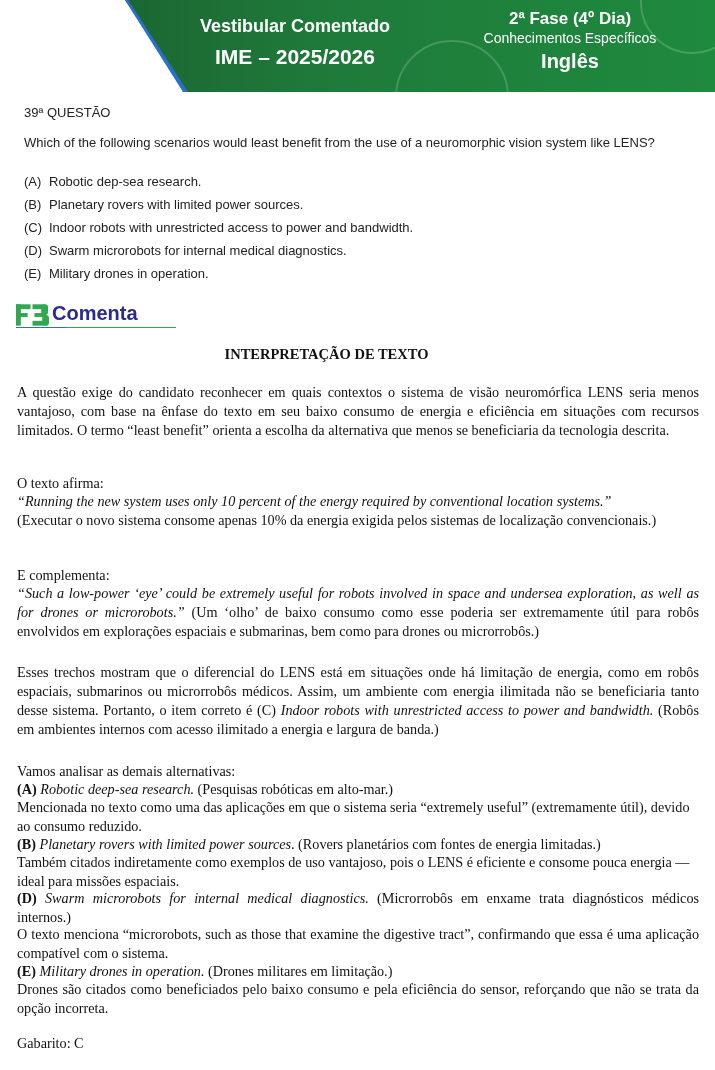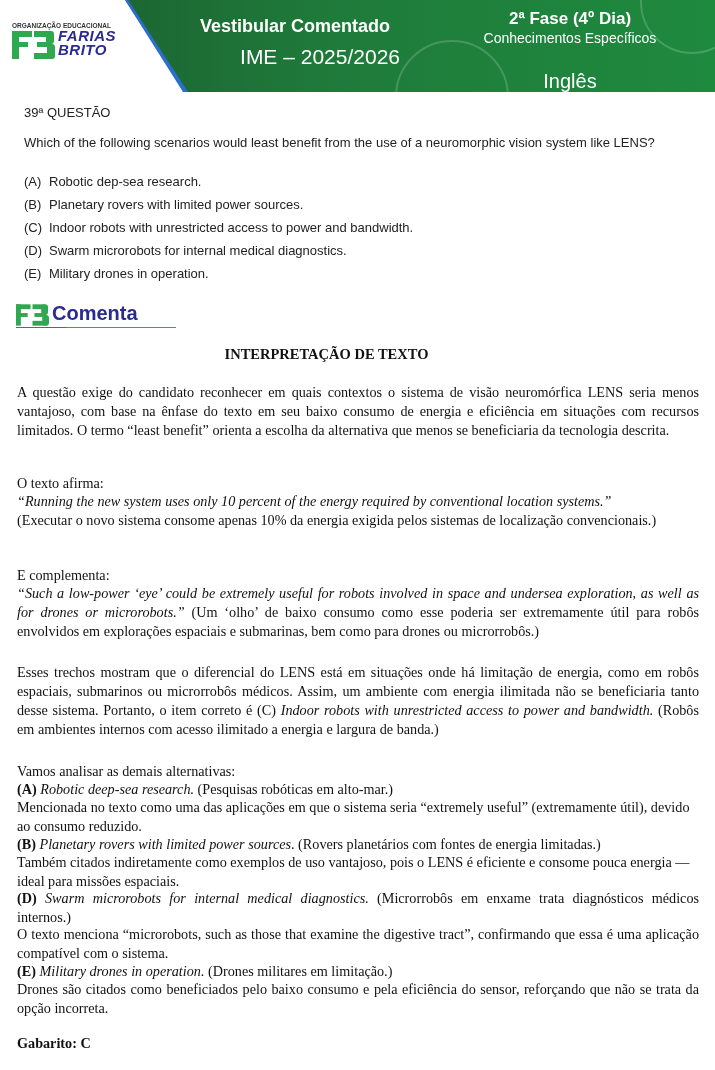--- a/index.html
+++ b/index.html
@@ -17,25 +17,25 @@
   }
   .gear {
     position:absolute; border:2px solid rgba(255,255,255,0.18); border-radius:50%;
   }
   .logo { position:absolute; left:12px; top:22px; width:120px; height:50px; }
   .logo-org { font-family:"Liberation Sans", sans-serif; font-size:6.5px; font-weight:bold; color:#333; letter-spacing:0; position:absolute; left:0; top:0; white-space:nowrap; }
   .logo-fb { position:absolute; left:0; top:9px; width:44px; height:28px; }
   .logo-name { position:absolute; left:46px; top:7px; font-family:"Liberation Sans", sans-serif; font-weight:900; font-style:italic; color:#2b2b8f; font-size:15px; line-height:14px; letter-spacing:0.5px; }
   .h-center { position:absolute; left:190px; top:14px; width:210px; text-align:center; color:#fff; font-family:"Liberation Sans", sans-serif; }
   .h-center .t1 { font-size:18px; font-weight:bold; line-height:24px; }
-  .h-center .t2 { font-size:21px; font-weight:normal; line-height:30px; margin-top:4px;text-align:right; }
+  .h-center .t2 { font-size:21px; font-weight:bold; line-height:30px; margin-top:4px; }
   .h-right { position:absolute; left:470px; top:8px; width:200px; text-align:center; color:#fff; font-family:"Liberation Sans", sans-serif; }
   .h-right .r1 { font-size:17px; font-weight:bold; line-height:22px; }
   .h-right .r2 { font-size:14px; line-height:17px; }
-  .h-right .r3 { font-size:20px; font-weight:normal; line-height:28px;margin-top:20px; }
+  .h-right .r3 { font-size:20px; font-weight:bold; line-height:28px; }
   .q { position:absolute; left:24px; font-family:"Liberation Sans", sans-serif; color:#222; }
   .q-num { top:105px; font-size:13px; font-weight:normal; }
   .q-text { top:135px; font-size:13px; }
   .opt { position:absolute; left:24px; font-family:"Liberation Sans", sans-serif; font-size:13px; color:#222; }
   .opt .letter { display:inline-block; width:25px; }
   .comenta { position:absolute; left:16px; top:304px; width:160px; height:24px; }
   .comenta-line { position:absolute; left:16px; top:327px; width:160px; height:1px; background:#2fa84f; }
   .comenta-line2 { position:absolute; left:16px; top:327px; width:50px; height:1px; background:#2a6fd0; }
   .comenta-text { position:absolute; left:36px; top:-2px; font-family:"Liberation Sans", sans-serif; font-weight:bold; font-size:20px; color:#2b2b8f; }
   .doc { position:absolute; left:17px; width:682px; font-family:"Liberation Serif", serif; font-size:14.2px; color:#111; line-height:19px; }
@@ -46,37 +46,20 @@
 </style>
 </head>
 <body>
 
 <div class="header">
   <div class="header-green"></div>
   <div class="header-blue-edge"></div>
   <div class="gear" style="left:395px; top:40px; width:110px; height:110px;"></div>
   <div class="gear" style="left:640px; top:-50px; width:100px; height:100px;"></div>
 
-  <div class="logo">
-    <div class="logo-org">ORGANIZAÇÃO EDUCACIONAL</div>
-    <svg class="logo-fb" viewBox="0 0 44 28">
-      <rect x="0" y="0" width="20" height="6" fill="#2fa84f"></rect>
-      <rect x="0" y="0" width="7" height="28" fill="#2fa84f"></rect>
-      <rect x="0" y="11" width="16" height="5" fill="#2fa84f"></rect>
-      <rect x="22" y="0" width="16" height="6" fill="#2fa84f"></rect>
-      <rect x="34" y="0" width="8" height="13" rx="3" fill="#2fa84f"></rect>
-      <rect x="25" y="11" width="15" height="5" fill="#2fa84f"></rect>
-      <rect x="35" y="13" width="8" height="15" rx="3" fill="#2fa84f"></rect>
-      <rect x="22" y="22" width="18" height="6" fill="#2fa84f"></rect>
-    </svg>
-    <div class="logo-name">
-      <div>FARIAS</div>
-      <div>BRITO</div>
-    </div>
-  </div>
 
   <div class="h-center">
     <div class="t1">Vestibular Comentado</div>
     <div class="t2">IME – 2025/2026</div>
   </div>
 
   <div class="h-right">
     <div class="r1">2ª Fase (4º Dia)</div>
     <div class="r2">Conhecimentos Específicos</div>
     <div class="r3">Inglês</div>
@@ -128,13 +111,13 @@
 
 <div class="doc" style="top:835px;"><b>(B)</b> <i>Planetary rovers with limited power sources</i><span>. (Rovers planetários com fontes de energia limitadas.)</span></div>
 <div class="doc" style="top:853px; width:680px;">Também citados indiretamente como exemplos de uso vantajoso, pois o LENS é eficiente e consome pouca energia — ideal para missões espaciais.</div>
 
 <div class="doc justify" style="top:889px;"><b>(D)</b> <i>Swarm microrobots for internal medical diagnostics.</i><span> (Microrrobôs em enxame trata diagnósticos médicos internos.)</span></div>
 <div class="doc justify" style="top:925px;">O texto menciona “microrobots, such as those that examine the digestive tract”, confirmando que essa é uma aplicação compatível com o sistema.</div>
 
 <div class="doc" style="top:962px;"><b>(E)</b> <i>Military drones in operation.</i><span> (Drones militares em limitação.)</span></div>
 <div class="doc justify" style="top:980px;">Drones são citados como beneficiados pelo baixo consumo e pela eficiência do sensor, reforçando que não se trata da opção incorreta.</div>
 
-<div class="doc" style="top:1034px; font-weight:bold;">Gabarito: C</div>
+<div class="doc" style="top:1034px; font-weight:normal;">Gabarito: C</div>
 
 </body></html>

